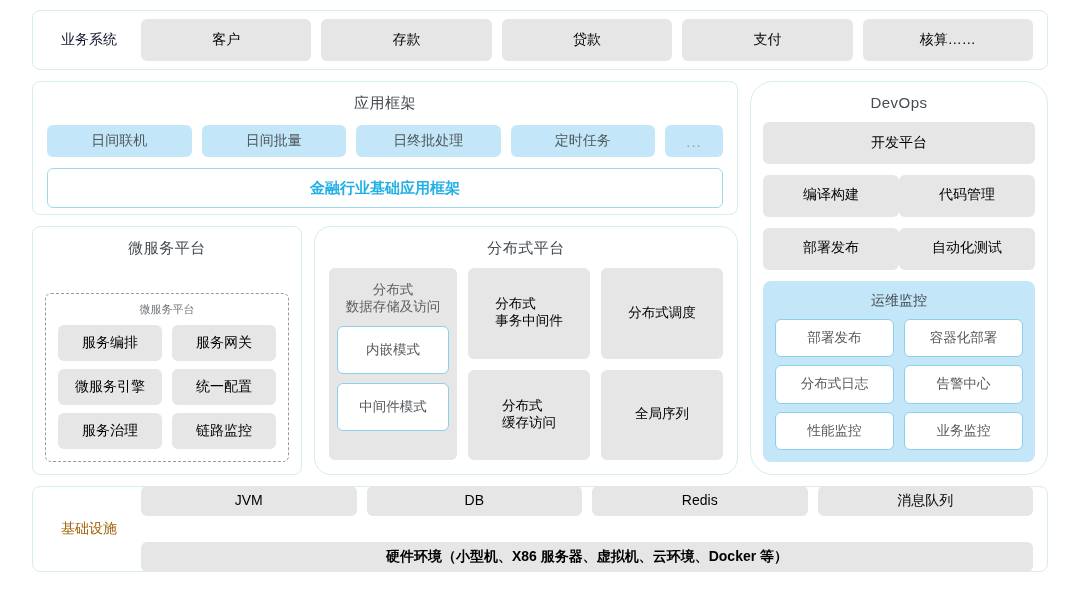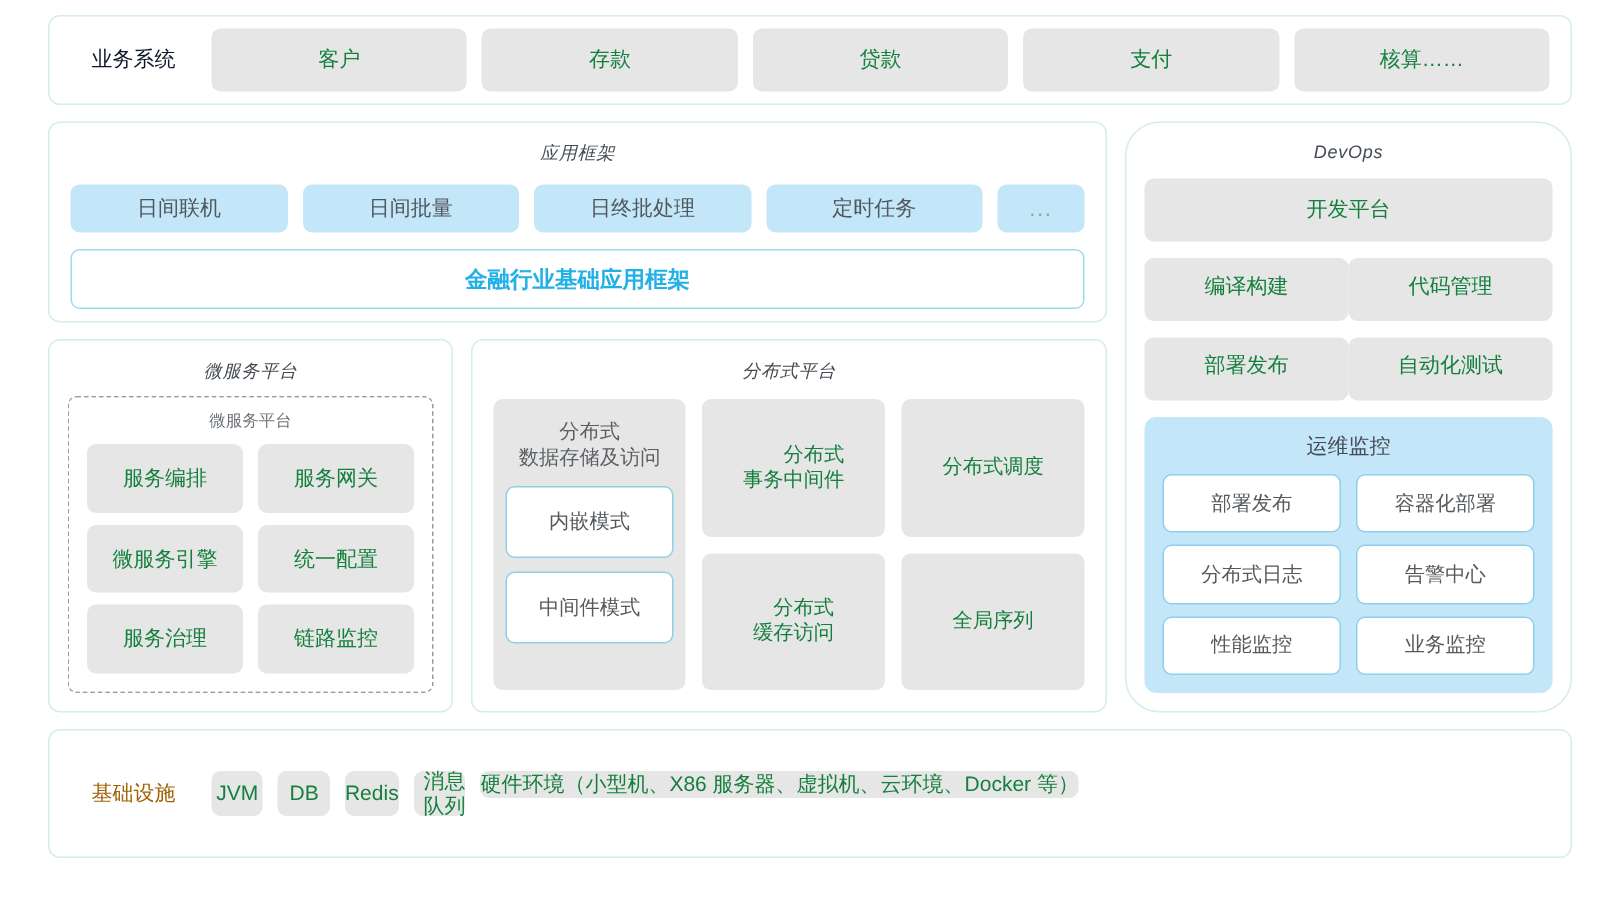--- a/index.html
+++ b/index.html
@@ -14,33 +14,32 @@
 
   
   .panel{
     border:1px solid #d6ecef;
     border-radius:8px;
     background:#ffffff;
     box-sizing:border-box;
   }
   .panel-title{
     text-align:center;
-    font-size:12px;
+    font-size:15px;
     color:#444b52;
     letter-spacing:.5px;
-    font-style:italic;
   }
 
   
   .gbox{
     background:#e6e6e6;
     border-radius:6px;
     display:flex;align-items:center;justify-content:center;
-    text-align:right;
-    font-size:14px;color:#15803d;
+    text-align:left;
+    font-size:14px;color:#000000;
     box-sizing:border-box;
     line-height:1.25;
   }
   .bbox{
     background:#c3e6f8;
     border-radius:6px;
     display:flex;align-items:center;justify-content:center;
     text-align:center;
     font-size:14px;color:#50585e;
     box-sizing:border-box;
@@ -89,36 +88,36 @@
   .fw-wide{
     height:38px;
     border:1px solid #9ddaf0;
     border-radius:6px;
     display:flex;align-items:center;justify-content:center;
     font-size:15px;font-weight:bold;color:#22b0e6;
   }
 
   
   .mid-lower{display:flex;gap:12px;flex:1;}
-  .ms-panel{flex:0 0 270px;padding:10px 12px 12px;box-sizing:border-box;display:flex;flex-direction:column;}
+  .ms-panel{flex:0 0 270px;padding:10px 12px 12px;box-sizing:border-box;display:flex;flex-direction:column;gap:27px;}
   .ms-panel .panel-title{margin:2px 0 8px;}
   .ms-dashed{
     flex:1;
     border:1px dashed #9a9a9a;
     border-radius:6px;
     padding:8px 12px 12px;
     box-sizing:border-box;
     display:flex;flex-direction:column;
   }
   .ms-sub-title{text-align:center;font-size:11px;color:#6f7479;margin-bottom:8px;}
   .ms-grid{flex:1;display:grid;grid-template-columns:1fr 1fr;grid-template-rows:1fr 1fr 1fr;gap:8px 10px;}
   .ms-grid .gbox{font-size:14px;}
 
   
-  .dp-panel{flex:1;padding:10px 14px 14px;box-sizing:border-box;display:flex;flex-direction:column;}
+  .dp-panel{flex:1;padding:10px 14px 14px;box-sizing:border-box;display:flex;flex-direction:column;border-radius:17px;}
   .dp-panel .panel-title{margin:2px 0 10px;}
   .dp-body{flex:1;display:flex;gap:11px;}
   .dp-col-left{flex:0 0 128px;background:#e6e6e6;border-radius:6px;padding:8px;box-sizing:border-box;display:flex;flex-direction:column;}
   .dp-col-left .dp-head{text-align:center;font-size:13.5px;color:#5a5f63;line-height:1.25;margin:6px 0 10px;}
   .dp-col-left .wbox{height:48px;font-size:13.5px;}
   .dp-col-left .wbox+.wbox{margin-top:9px;}
   .dp-col-rest{flex:1;display:grid;grid-template-columns:1fr 1fr;grid-template-rows:1fr 1fr;gap:11px;}
   .dp-col-rest .gbox{font-size:13.5px;}
 
   
@@ -145,24 +144,24 @@
     height:86px;
     padding:0 14px;
     margin-top:11px;
     gap:10px;
   }
   .row-infra .side-label{
     flex:0 0 84px;
     text-align:center;
     font-size:14px;color:#a16207;
   }
-  .infra-stack{flex:1;display:flex;flex-direction:row;gap:10px;}
+  .infra-stack{flex:1;display:flex;flex-direction:column;gap:26px;}
   .infra-top{display:flex;gap:10px;}
   .infra-top .gbox{flex:1;height:30px;}
-  .infra-bottom .gbox{height:18px;width:100%;}
+  .infra-bottom .gbox{height:30px;width:100%;font-weight:bold;}
 </style>
 </head>
 <body>
 
 <div class="page">
 
   <div class="panel row-business">
     <div class="side-label">业务系统</div>
     <div class="gbox">客户</div>
     <div class="gbox">存款</div>

